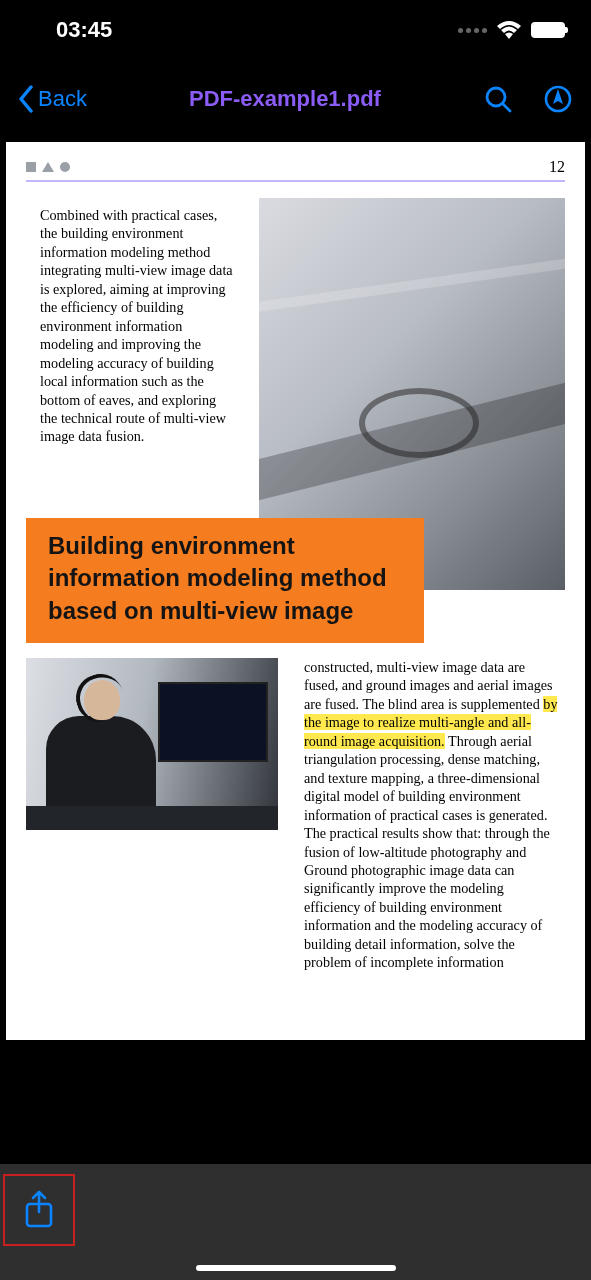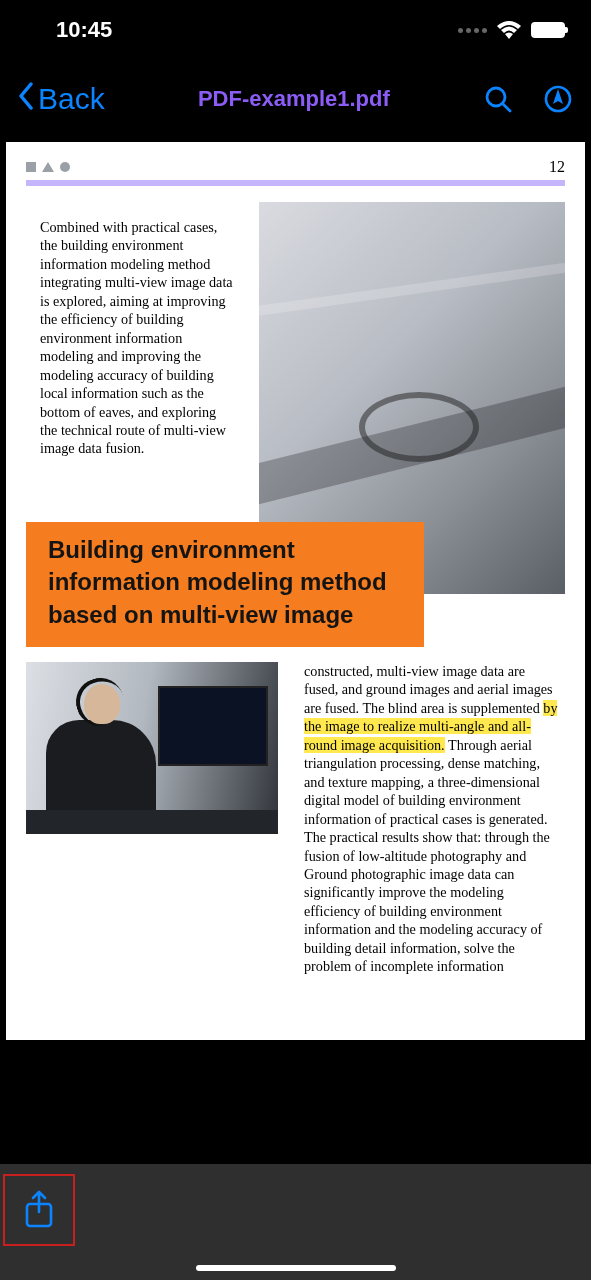--- a/index.html
+++ b/index.html
@@ -22,21 +22,21 @@
 .battery-icon::after { content: ""; position: absolute; right: -5px; top: 3px; width: 3px; height: 6px; background: #fff; border-radius: 0 2px 2px 0; }
 .battery-fill { background: #fff; width: 100%; height: 100%; border-radius: 1px; }
 
 .nav-bar {
   height: 78px;
   display: flex;
   align-items: center;
   justify-content: space-between;
   padding: 0 18px;
 }
-.nav-left { display: flex; gap: 4px; color: #0a84ff; font-size: 30px; }
+.nav-left { display: flex; align-items: center; gap: 4px; color: #0a84ff; font-size: 22px; }
 .chevron-left { width: 16px; height: 28px; }
 .nav-title { color: #8b5cf6; font-size: 22px; font-weight: 700; }
 .nav-right { display: flex; align-items: center; gap: 30px; }
 .nav-icon-svg { width: 30px; height: 30px; }
 
 .pages-area {
   position: absolute;
   left: 0; right: 0;
   top: 138px;
   bottom: 0;
@@ -51,32 +51,32 @@
 .page1 { height: 898px; }
 .page2 { height: 90px; }
 
 .page-inner {
   padding: 16px 20px 24px 20px;
   font-family: Georgia, "Times New Roman", serif;
 }
 
 .page-hdr {
   display: flex; justify-content: space-between; align-items: center;
-  border-bottom: 6px solid #c4b5fd; padding-bottom: 4px; margin-bottom: 16px;
+  border-bottom: 2px solid #c4b5fd; padding-bottom: 4px; margin-bottom: 16px;
 }
 .shape-row { display: flex; gap: 6px; align-items: center; }
 .shape { width: 10px; height: 10px; background: #9aa0a6; }
 .shape.sq {}
 .shape.tr { width: 0; height: 0; background: none; border-left: 6px solid transparent; border-right: 6px solid transparent; border-bottom: 10px solid #9aa0a6; }
 .shape.ci { border-radius: 50%; }
 .page-num { font-family: Georgia, serif; font-size: 16px; }
 
 .top-block { position: relative; height: 460px; }
 .para1 {
-  position: absolute; left: 14px; top: 16px; width: 196px;
+  position: absolute; left: 14px; top: 8px; width: 196px;
   font-size: 14.2px; line-height: 1.3;
 }
 .img1 {
   position: absolute; right: 0; top: 0; width: 306px; height: 392px;
   background: linear-gradient(135deg, #d9dbe0 0%, #b8bcc4 40%, #8c9198 70%, #5a5f66 100%);
   overflow: hidden;
 }
 .img1 .diag { position: absolute; left: -10%; top: 20%; width: 140%; height: 10px; background: rgba(255,255,255,0.2); transform: rotate(-8deg); }
 .img1 .diag2 { position: absolute; left: -10%; top: 55%; width: 140%; height: 40px; background: rgba(0,0,0,0.25); transform: rotate(-14deg); }
 .img1 .ring { position: absolute; left: 100px; top: 190px; width: 120px; height: 70px; border: 6px solid rgba(30,30,30,0.5); border-radius: 50%; }
@@ -119,21 +119,21 @@
 .share-icon-svg { width: 32px; height: 40px; }
 .home-indicator {
   position: absolute; bottom: 9px; left: 50%; transform: translateX(-50%);
   width: 200px; height: 6px; background: #fff; border-radius: 4px;
 }
 </style>
 </head>
 <body>
 
 <div class="status-bar">
-  <div class="status-time">10:45</div>
+  <div class="status-time">03:45</div>
   <div class="status-right">
     <div class="status-dots">
         <span></span>
         <span></span>
         <span></span>
         <span></span>
       </div>
     <svg class="wifi-icon" viewBox="0 0 24 18">
         <path d="M12 18 L8 13 Q12 10 16 13 Z M4 9 Q12 2 20 9 L17 12 Q12 7 7 12 Z M0 5 Q12 -5 24 5 L21 8 Q12 0 3 8 Z" fill="#fff"></path>
       </svg>

